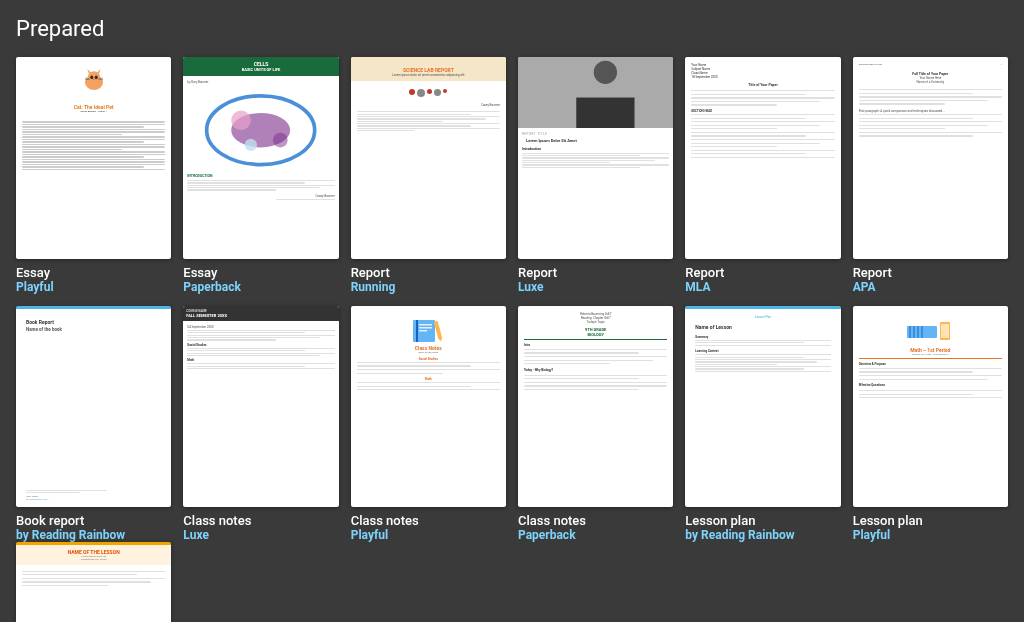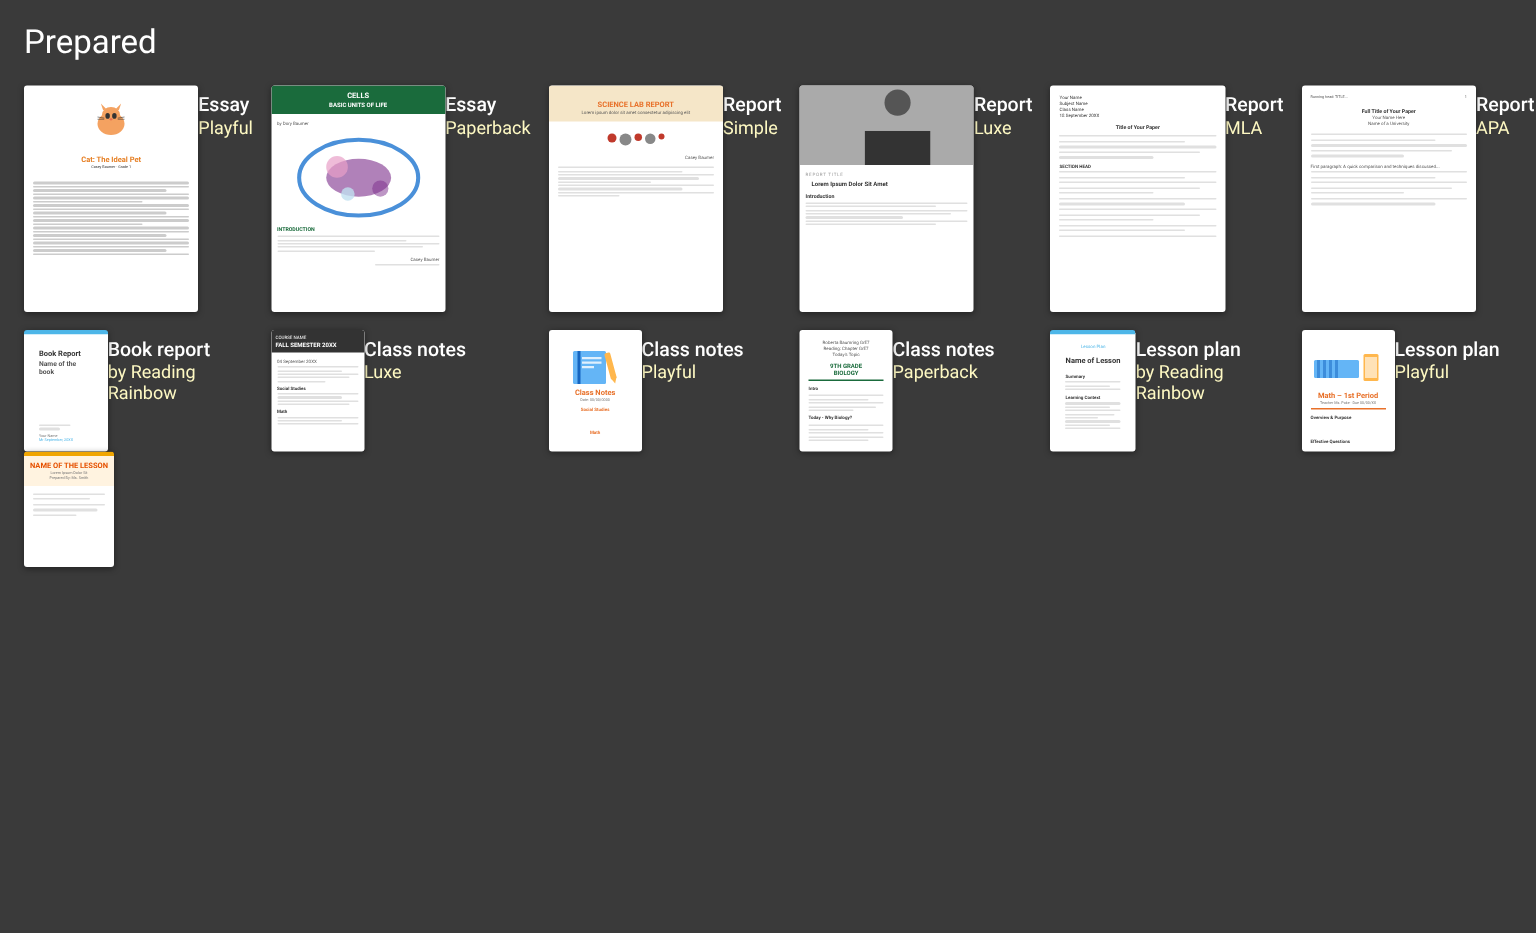--- a/index.html
+++ b/index.html
@@ -18,42 +18,42 @@
       color: #ffffff;
     }
     .grid {
       display: grid;
       grid-template-columns: repeat(6, 1fr);
       gap: 12px;
     }
     .card {
       cursor: pointer;
       display: flex;
-      flex-direction: row;
+      flex-direction: column;
     }
     .thumbnail {
       background: #ffffff;
       border-radius: 2px;
       overflow: hidden;
       aspect-ratio: 0.77;
       position: relative;
       box-shadow: 0 1px 4px rgba(0,0,0,0.4);
     }
     .card-label {
       margin-top: 6px;
     }
     .card-label .title {
       font-size: 13px;
       font-weight: 500;
       color: #ffffff;
     }
     .card-label .subtitle {
       font-size: 12px;
-      color: #fef9c3;
-      font-weight: 400;
+      color: #7dd3fc;
+      font-weight: 700;
     }
 
     
     .thumb-inner {
       width: 100%;
       height: 100%;
       padding: 6px;
       display: flex;
       flex-direction: column;
       font-size: 3px;
@@ -336,21 +336,21 @@
           <div class="mini-line w60"></div>
             <div class="mini-line w100"></div>
           <div class="mini-line w80"></div>
             <div class="mini-line w100"></div>
           <div class="mini-line w40"></div>
         </div>
       </div>
     </div>
     <div class="card-label">
       <div class="title">Report</div>
-      <div class="subtitle">Simple</div>
+      <div class="subtitle">Running</div>
     </div>
   </div>
 
   <div class="card">
     <div class="thumbnail report-luxe">
       <div class="thumb-inner" style="padding:0;">
         <div class="rl-img">
           <svg viewBox="0 0 80 45" width="100%">
             <rect width="80" height="45" fill="#aaaaaa"></rect>
 

